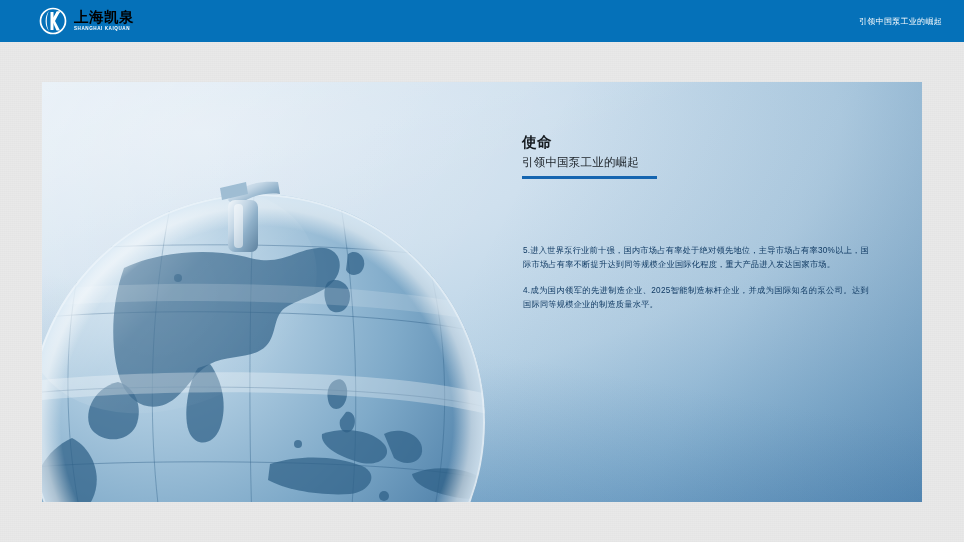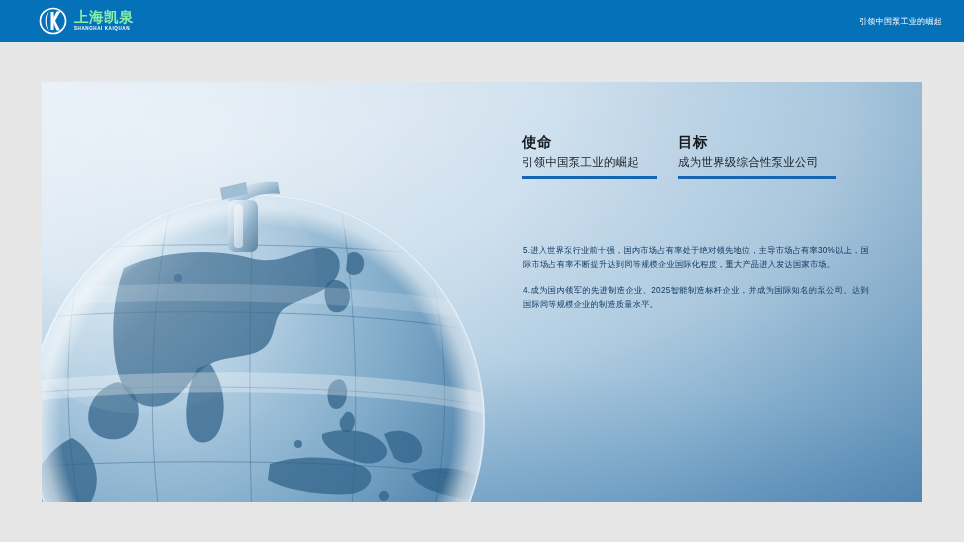--- a/index.html
+++ b/index.html
@@ -59,21 +59,21 @@
   .logo-wordmark {
     display: flex;
     flex-direction: column;
     justify-content: center;
     line-height: 1;
   }
 
   .logo-cn {
     font-size: 14.5px;
     font-weight: 700;
-    color: #86efac;
+    color: #000000;
     letter-spacing: 0.5px;
     line-height: 1.05;
   }
 
   .logo-en {
     font-size: 4.6px;
     font-weight: 700;
     color: #ffffff;
     letter-spacing: 0.55px;
     margin-top: 1.5px;
@@ -353,25 +353,20 @@
   <section class="content-panel">
 
     <div class="headings-row">
 
       <div class="heading-col col-mission">
         <div class="heading-title">使命</div>
         <div class="heading-sub">引领中国泵工业的崛起</div>
         <div class="heading-rule"></div>
       </div>
 
-      <div class="heading-col col-goal">
-        <div class="heading-title">目标</div>
-        <div class="heading-sub">成为世界级综合性泵业公司</div>
-        <div class="heading-rule"></div>
-      </div>
 
     </div>
 
     <div class="body-block">
       <p class="body-para">5.进入世界泵行业前十强，国内市场占有率处于绝对领先地位，主导市场占有率30%以上，国际市场占有率不断提升达到同等规模企业国际化程度，重大产品进入发达国家市场。</p>
       <p class="body-para">4.成为国内领军的先进制造企业、2025智能制造标杆企业，并成为国际知名的泵公司。达到国际同等规模企业的制造质量水平。</p>
     </div>
 
   </section>
 

